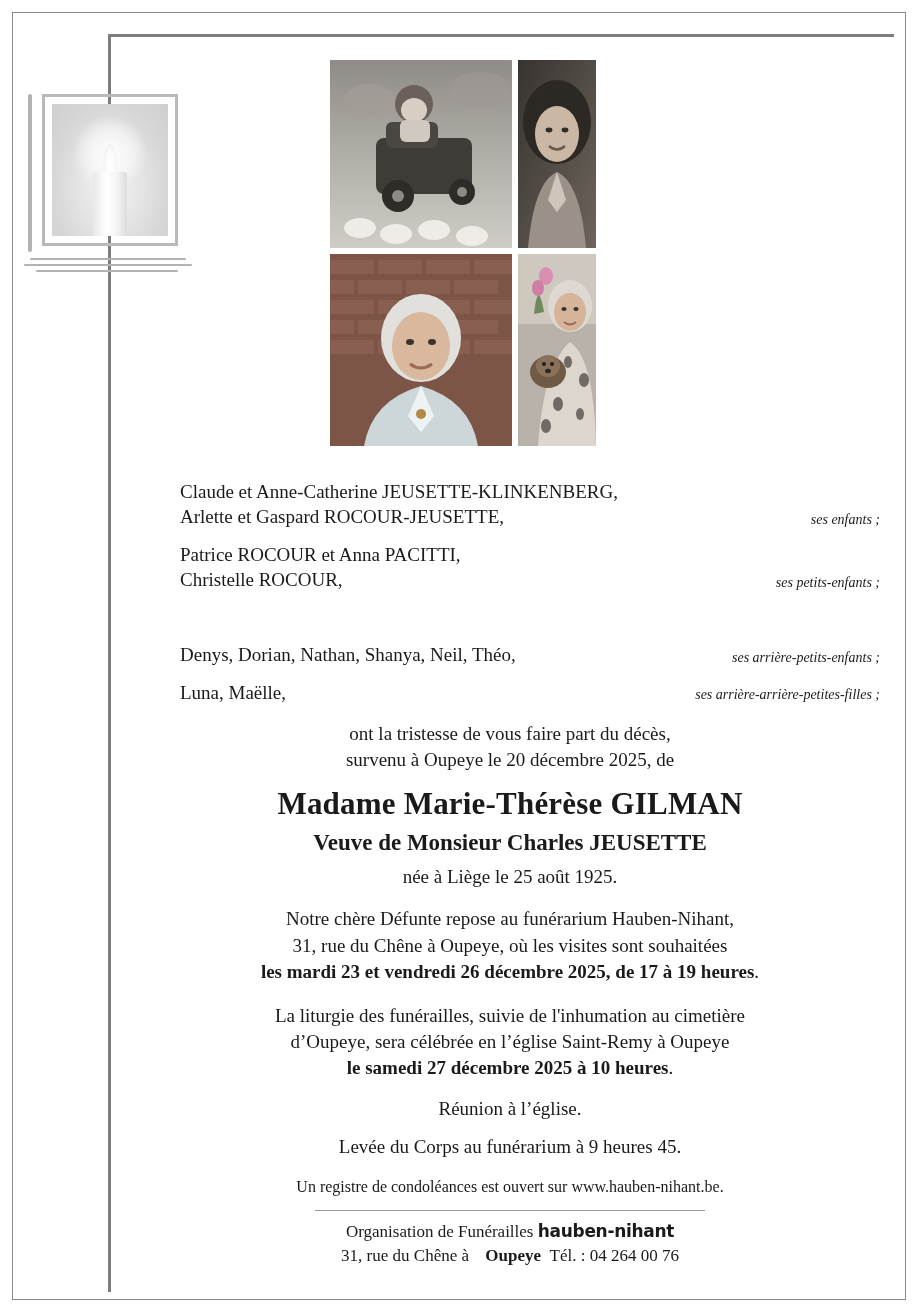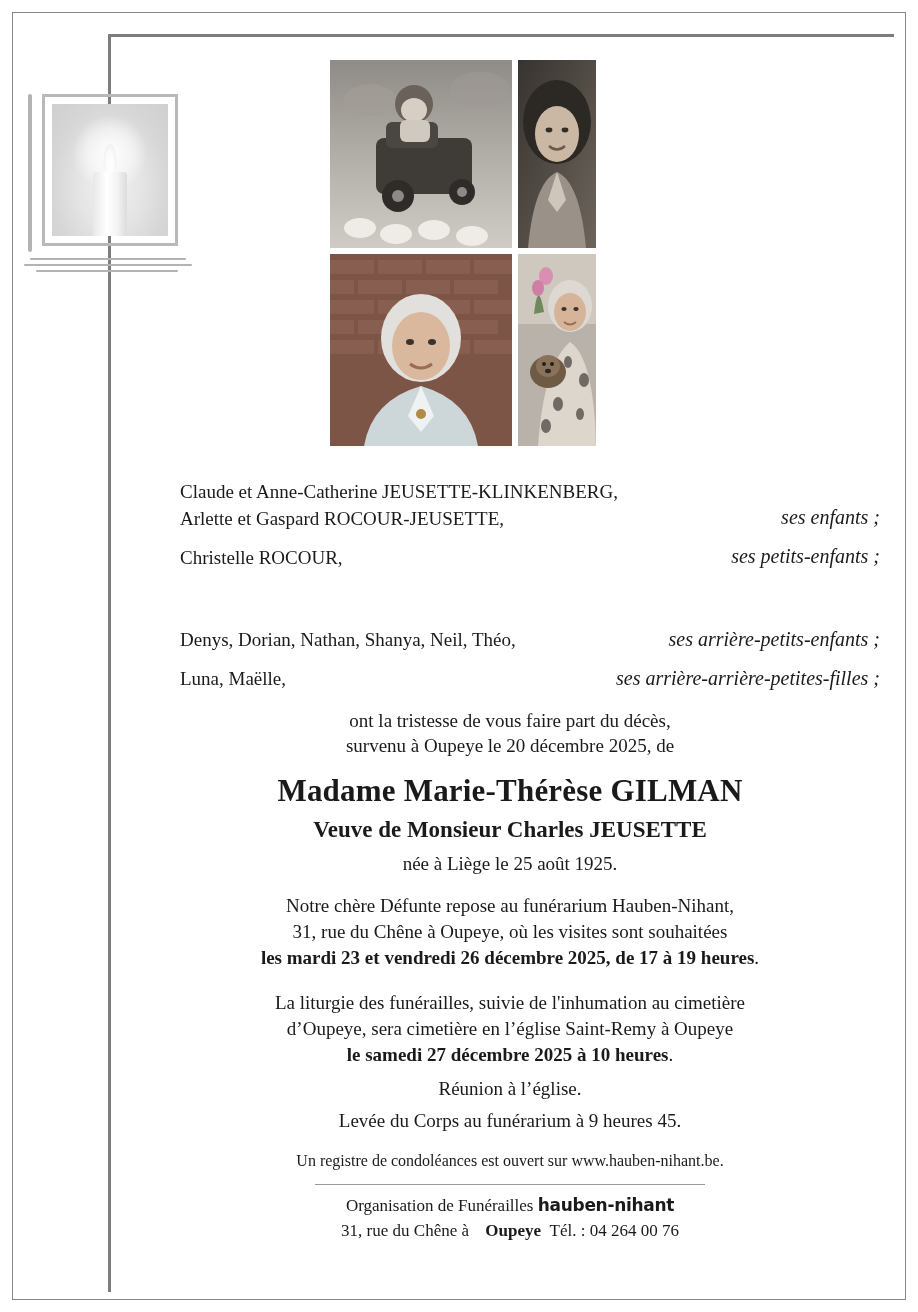--- a/index.html
+++ b/index.html
@@ -136,21 +136,21 @@
     padding-left: 40px;
     position: relative;
   }
   .family-group {
     position: relative;
     margin-bottom: 12px;
   }
   .family-names { display: block; }
   .family-role {
     font-style: italic;
-    font-size: 20px;
+    font-size: 14px;
     position: absolute;
     right: 8px;
     bottom: 0;
     white-space: nowrap;
   }
   .role-row {
     display: flex;
     justify-content: space-between;
     align-items: flex-end;
   }
@@ -176,21 +176,21 @@
     margin-top: 10px;
   }
   .para {
     font-size: 19px;
     line-height: 1.38;
     margin-top: 18px;
   }
   .para strong { font-weight: bold; }
   .single-line {
     font-size: 19px;
-    margin-top: 10px;
+    margin-top: 16px;
   }
   .website-line {
     font-size: 16px;
     margin-top: 20px;
   }
 
   .divider {
     width: 390px;
     height: 1px;
     background: #9a9a9a;
@@ -345,20 +345,21 @@
 
     <div class="family-group">
       <span class="family-names">Claude et Anne-Catherine JEUSETTE-KLINKENBERG,</span>
       <div class="role-row">
         <span class="family-names">Arlette et Gaspard ROCOUR-JEUSETTE,</span>
         <span class="family-role" style="position:static;">ses enfants ;</span>
       </div>
     </div>
 
     <div class="family-group">
+      <span class="family-names">Patrice ROCOUR et Anna PACITTI,</span>
       <div class="role-row">
         <span class="family-names">Christelle ROCOUR,</span>
         <span class="family-role" style="position:static;">ses petits-enfants ;</span>
       </div>
     </div>
 
     <div class="family-group">
       <div class="role-row">
         <span class="family-names">Denys, Dorian, Nathan, Shanya, Neil, Théo,</span>
         <span class="family-role" style="position:static;margin-top:44px;">ses arrière-petits-enfants ;</span>
@@ -386,21 +387,21 @@
   <div class="para">
     <div>Notre chère Défunte repose au funérarium Hauben-Nihant,</div>
     <div>31, rue du Chêne à Oupeye, où les visites sont souhaitées</div>
     <div>
       <strong>les mardi 23 et vendredi 26 décembre 2025, de 17 à 19 heures</strong><span>.</span>
     </div>
   </div>
 
   <div class="para">
     <div>La liturgie des funérailles, suivie de l'inhumation au cimetière</div>
-    <div>d’Oupeye, sera cimetière en l’église Saint-Remy à Oupeye</div>
+    <div>d’Oupeye, sera célébrée en l’église Saint-Remy à Oupeye</div>
     <div>
       <strong>le samedi 27 décembre 2025 à 10 heures</strong><span>.</span>
     </div>
   </div>
 
   <div class="single-line">Réunion à l’église.</div>
   <div class="single-line">Levée du Corps au funérarium à 9 heures 45.</div>
   <div class="website-line">Un registre de condoléances est ouvert sur www.hauben-nihant.be.</div>
 
   <div class="divider"></div>

